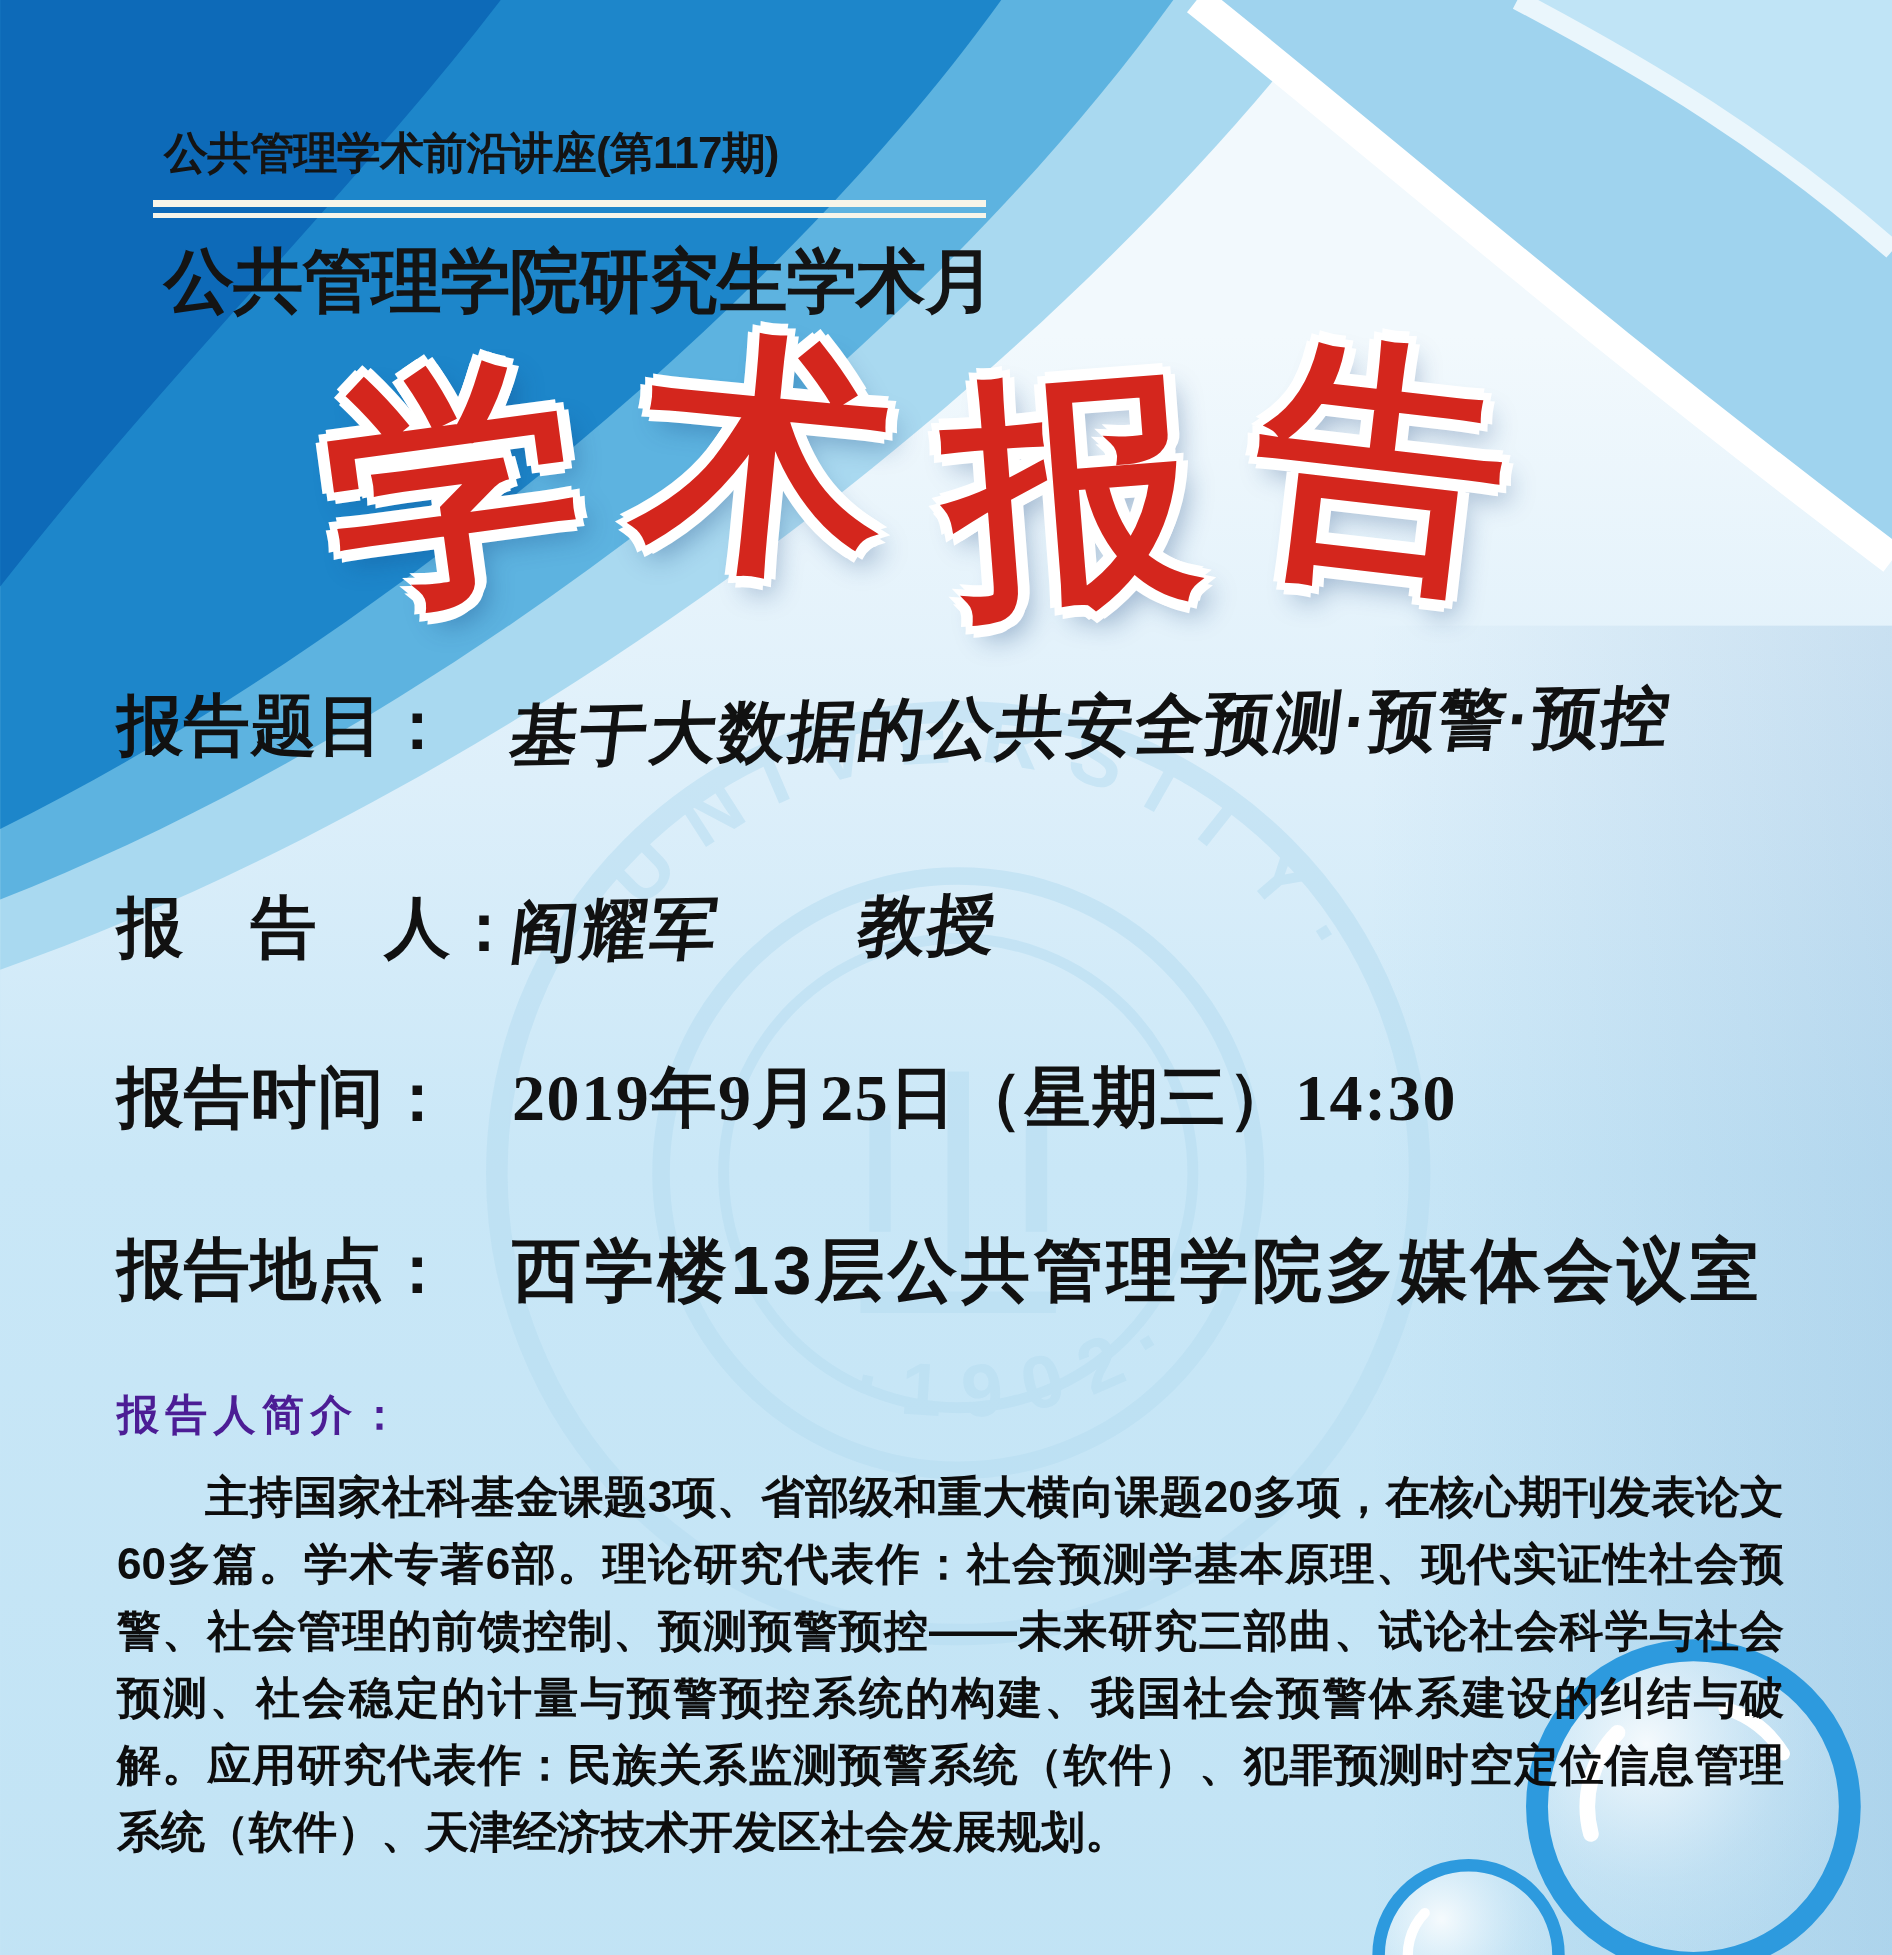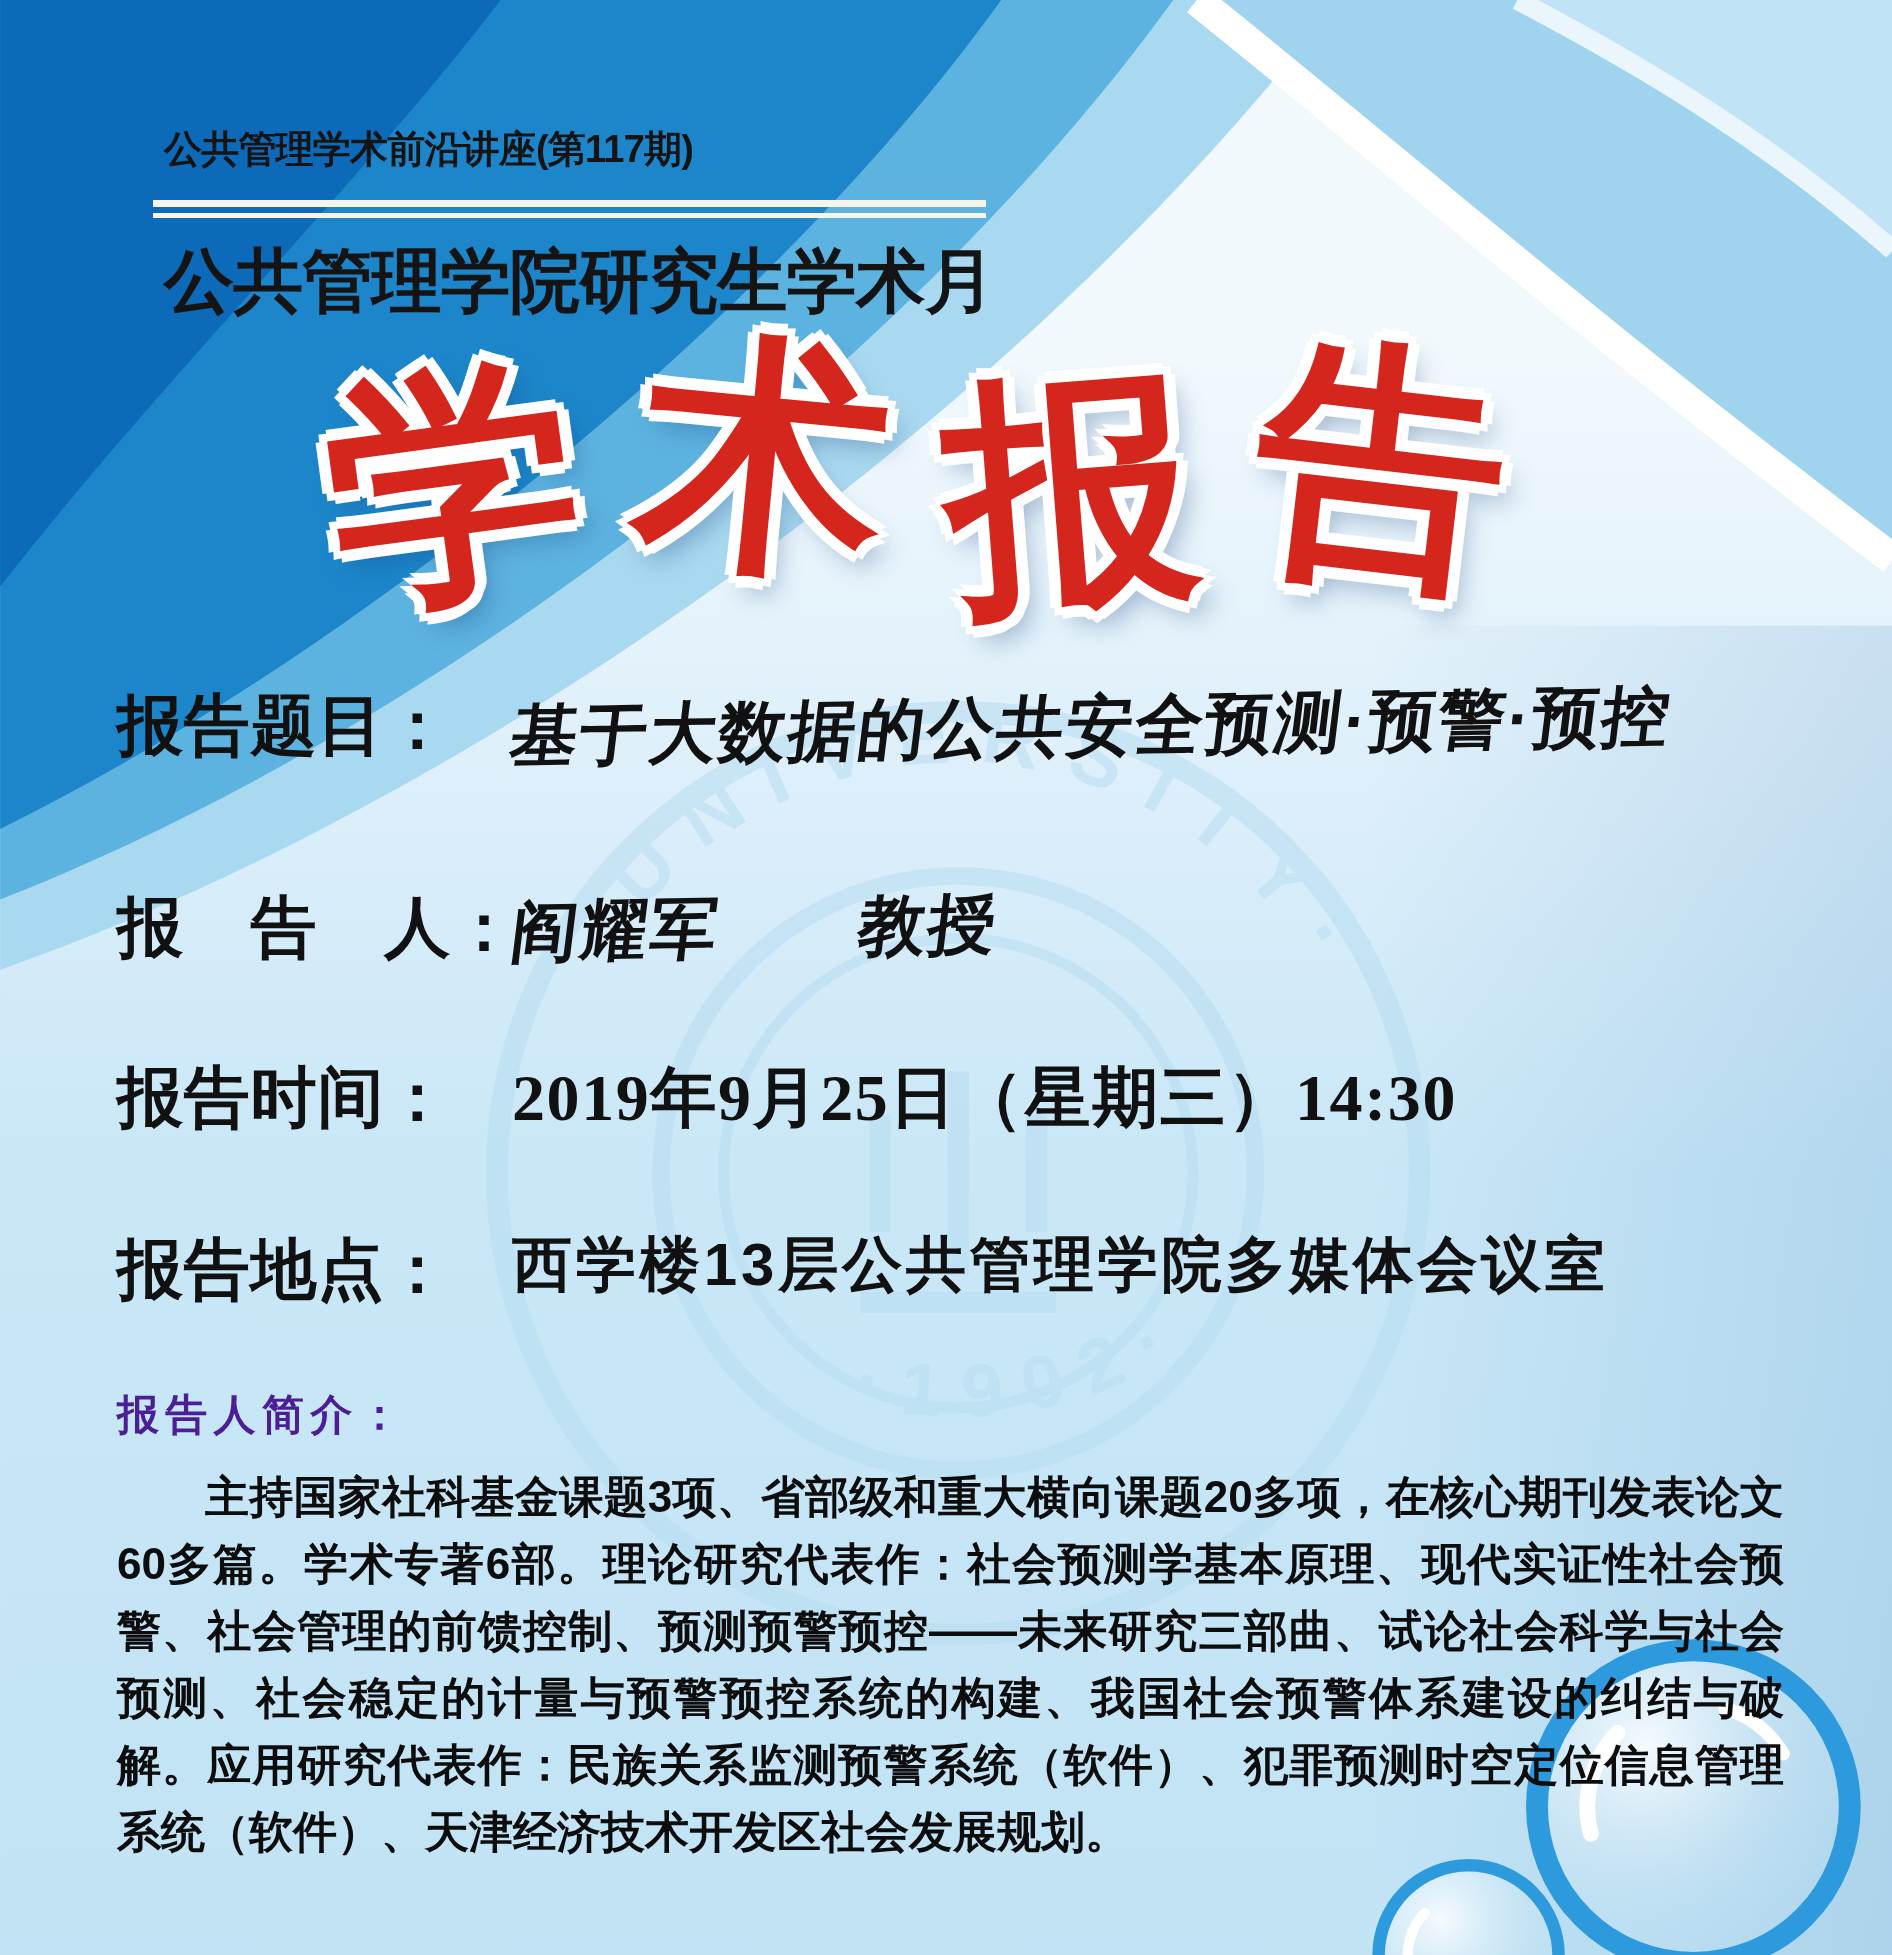--- a/index.html
+++ b/index.html
@@ -5,21 +5,21 @@
   html,body{margin:0;padding:0;}
   body{
     width:1893px;height:2785px;position:relative;overflow:hidden;
     font-family:"Liberation Sans","DejaVu Sans",sans-serif;
     background:#c9e7f7;
   }
   svg.bg{position:absolute;left:0;top:0;width:1893px;height:2785px;}
   .abs{position:absolute;}
   
   .series-title{
-    left:164px;top:124px;font-size:38px;font-weight:900;color:#141414;
+    left:164px;top:124px;font-size:44px;font-weight:900;color:#141414;
     letter-spacing:-0.8px;white-space:nowrap;
   }
   .series-rule{left:153px;top:200px;width:833px;height:20.3px;}
   .series-rule .bar1{position:absolute;left:0;top:0;width:100%;height:7px;background:#f7f5e9;}
   .series-rule .bar2{position:absolute;left:0;top:13.3px;width:100%;height:5.1px;background:#f7f5e9;}
   .submonth-title{
     left:164px;top:235px;font-size:70px;font-weight:900;color:#141414;
     letter-spacing:-0.8px;white-space:nowrap;
   }
   
@@ -38,21 +38,21 @@
   .info-label{
     display:inline-block;width:395px;font-size:66px;font-weight:900;color:#111;
     letter-spacing:0.8px;vertical-align:top;
   }
   .info-value{font-size:66px;font-weight:900;color:#111;vertical-align:top;}
   .script{
     display:inline-block;transform:skewX(-8deg) rotate(-1deg);
     font-size:67px;font-weight:700;letter-spacing:2.3px;
   }
   .row3 .info-value{font-size:66px;letter-spacing:1.6px;font-family:Liberation Serif, serif;}
-  .row4 .info-value{font-size:60px;letter-spacing:3.9px;}
+  .row4 .info-value{font-size:69px;letter-spacing:3.9px;}
   
   .bio-heading{
     left:117px;top:1387px;font-size:42px;font-weight:900;color:#4c1d95;letter-spacing:6.3px;
   }
   .bio-block{
     left:117px;top:1463px;width:1667px;color:#0d0d0d;
     font-size:44px;font-weight:900;line-height:67px;
     text-align:justify;
   }
   .bio-block p{margin:0 0 9.4px 0;text-indent:2em;}

